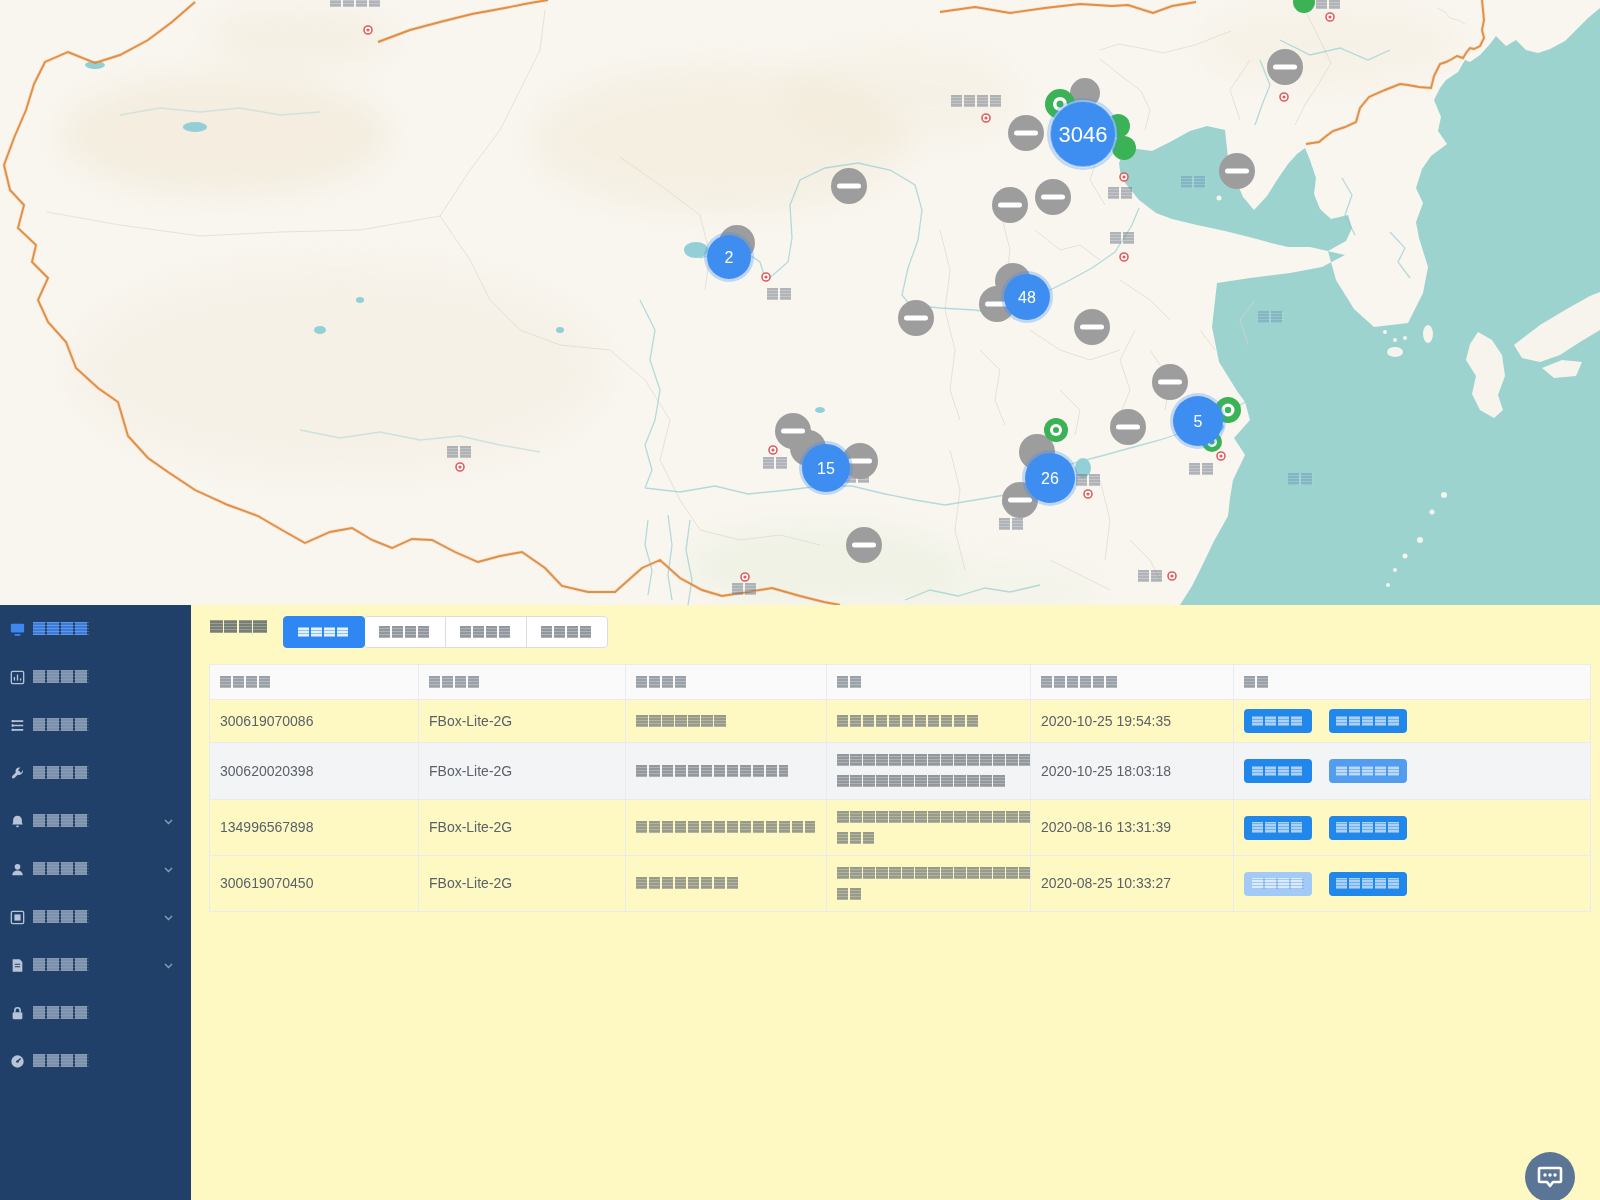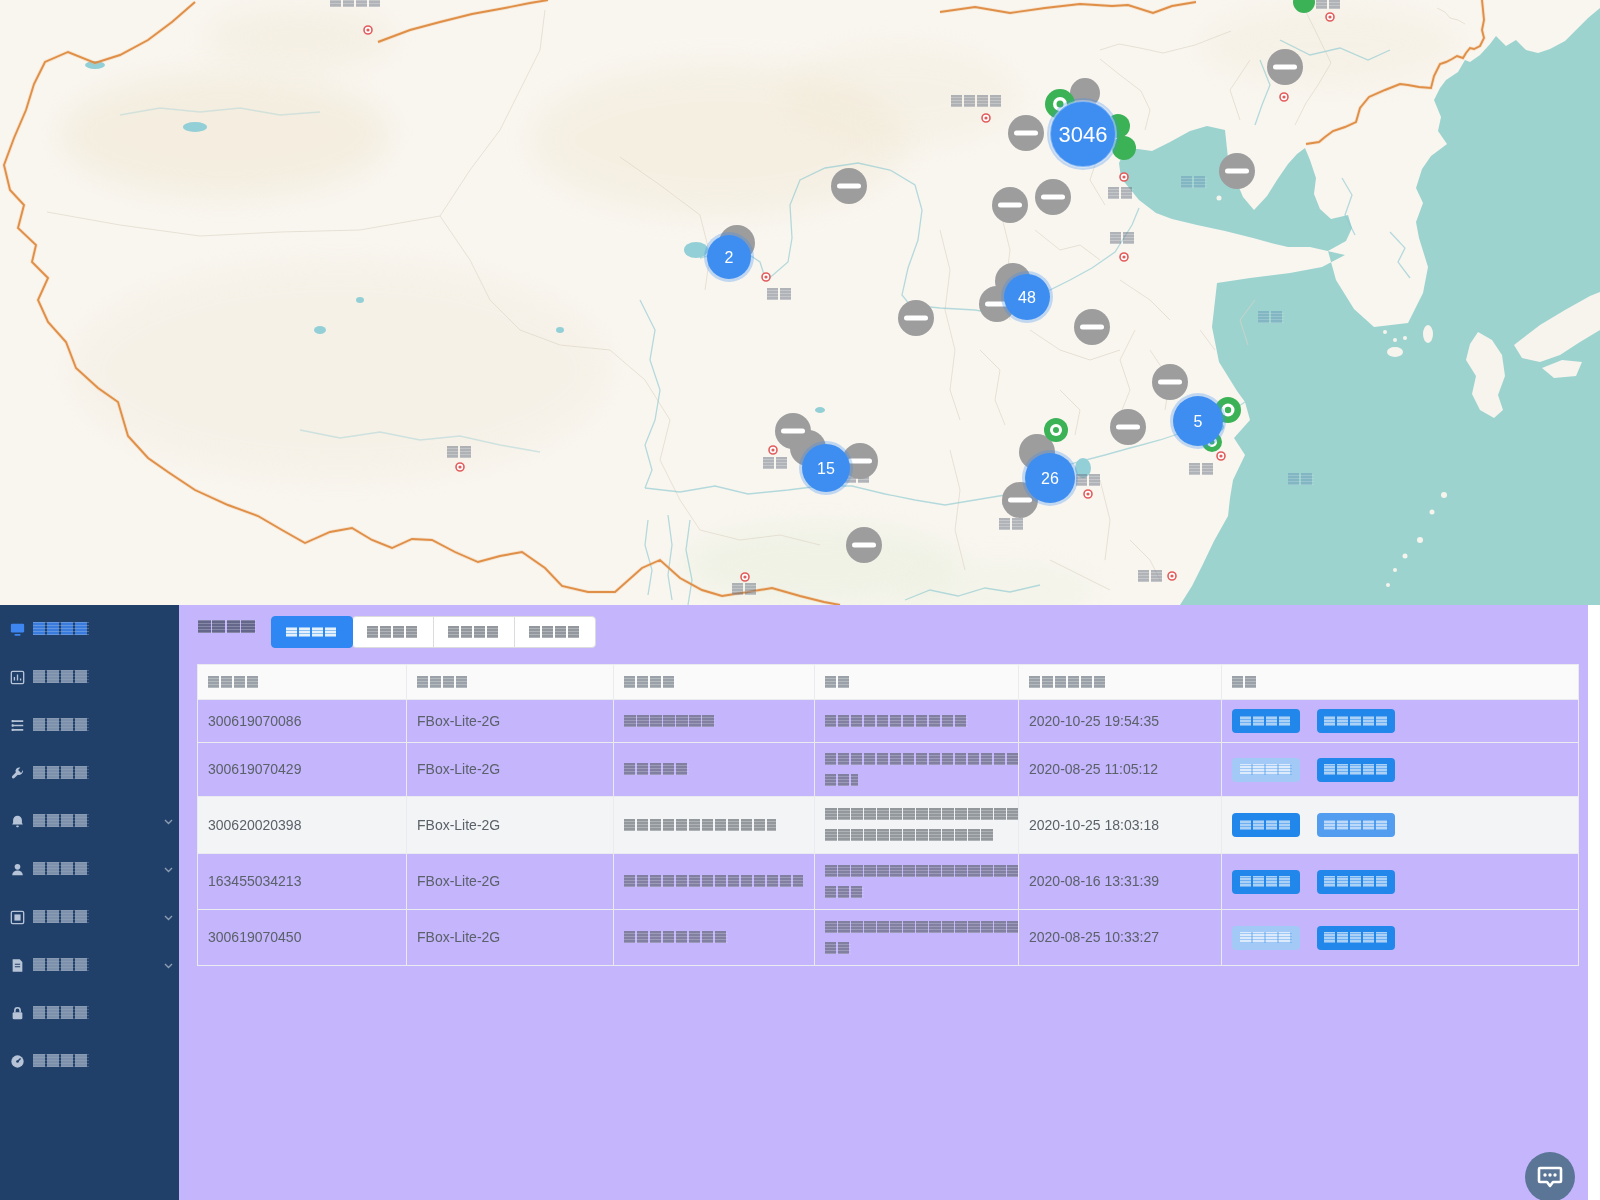--- a/index.html
+++ b/index.html
@@ -16,21 +16,21 @@
 .slab{position:absolute;font-size:13px;color:#6d9fba;white-space:nowrap}
 .slab .cj{opacity:.55}
 #side{position:absolute;left:0;top:605px;width:191px;height:595px;background:#204069}
 .mi{position:relative;height:48px;display:flex;align-items:center;color:#b7c3d6}
 .mi .ic{width:15px;height:15px;margin-left:10px;flex:0 0 15px}
 .mi .tx{margin-left:8px;font-size:14px}
 .mi .tx .cj{opacity:.62}
 .mi.act{color:#3e87f2}
 .mi.act .tx .cj{opacity:.85}
 .mi .ch{position:absolute;right:18px;top:20px;width:9px;height:9px}
-#main{position:absolute;left:179px;top:605px;width:1409px;height:595px;background:#c4b5fd}
+#main{position:absolute;left:191px;top:605px;width:1409px;height:595px;background:#fef9c3}
 #ttl{position:absolute;left:19px;top:14px;font-size:14.5px;color:#333f4f}
 #ttl .cj{opacity:.66}
 #tabs{position:absolute;left:92px;top:11px;height:32px;display:flex}
 .tab{height:32px;min-width:82px;padding:0 14px;border:1px solid #dcdcdc;margin-left:-1px;
  background:#fff;color:#4d5560;font-size:13px;display:flex;align-items:center;justify-content:center}
 .tab .cj{opacity:.6}
 .tab.on{background:#2e87f3;border-color:#2e87f3;color:#fff;border-radius:4px;margin-left:0;z-index:2}
 .tab.on .cj{opacity:.88}
 .tab:nth-child(2){border-radius:4px 0 0 4px}
 .tab:last-child{border-radius:0 4px 4px 0}
@@ -422,38 +422,30 @@
           <th><span class="cj" style="--n:2"></span></th>
         </tr>
 <tr style="height:43px">
           <td>300619070086</td>
           <td>FBox-Lite-2G</td>
           <td><span class="cj" style="--n:7"></span></td>
           <td><span class="cj" style="--n:11"></span></td>
           <td>2020-10-25 19:54:35</td>
           <td><span class="btn b1"><span class="cj w" style="--n:4"></span></span><span class="btn b2"><span class="cj w" style="--n:5"></span></span></td>
         </tr>
-<tr style="height:54px">
-          <td>300619070429</td>
-          <td>FBox-Lite-2G</td>
-          <td><span class="cj" style="--n:5"></span></td>
-          <td><span class="cj" style="--n:15.3"></span><br><span class="cj" style="--n:2.5"></span></td>
-          <td>2020-08-25 11:05:12</td>
-          <td><span class="btn b1 dis"><span class="cj w" style="--n:4"></span></span><span class="btn b2"><span class="cj w" style="--n:5"></span></span></td>
-        </tr>
 <tr class="hl" style="height:57px">
           <td>300620020398</td>
           <td>FBox-Lite-2G</td>
           <td><span class="cj" style="--n:11.7"></span></td>
           <td><span class="cj" style="--n:15"></span><br><span class="cj" style="--n:13"></span></td>
           <td>2020-10-25 18:03:18</td>
           <td><span class="btn b1"><span class="cj w" style="--n:4"></span></span><span class="btn b2 hov"><span class="cj w" style="--n:5"></span></span></td>
         </tr>
 <tr style="height:56px">
-          <td>163455034213</td>
+          <td>134996567898</td>
           <td>FBox-Lite-2G</td>
           <td><span class="cj" style="--n:13.8"></span></td>
           <td><span class="cj" style="--n:15"></span><br><span class="cj" style="--n:3"></span></td>
           <td>2020-08-16 13:31:39</td>
           <td><span class="btn b1"><span class="cj w" style="--n:4"></span></span><span class="btn b2"><span class="cj w" style="--n:5"></span></span></td>
         </tr>
 <tr style="height:56px">
           <td>300619070450</td>
           <td>FBox-Lite-2G</td>
           <td><span class="cj" style="--n:8"></span></td>

